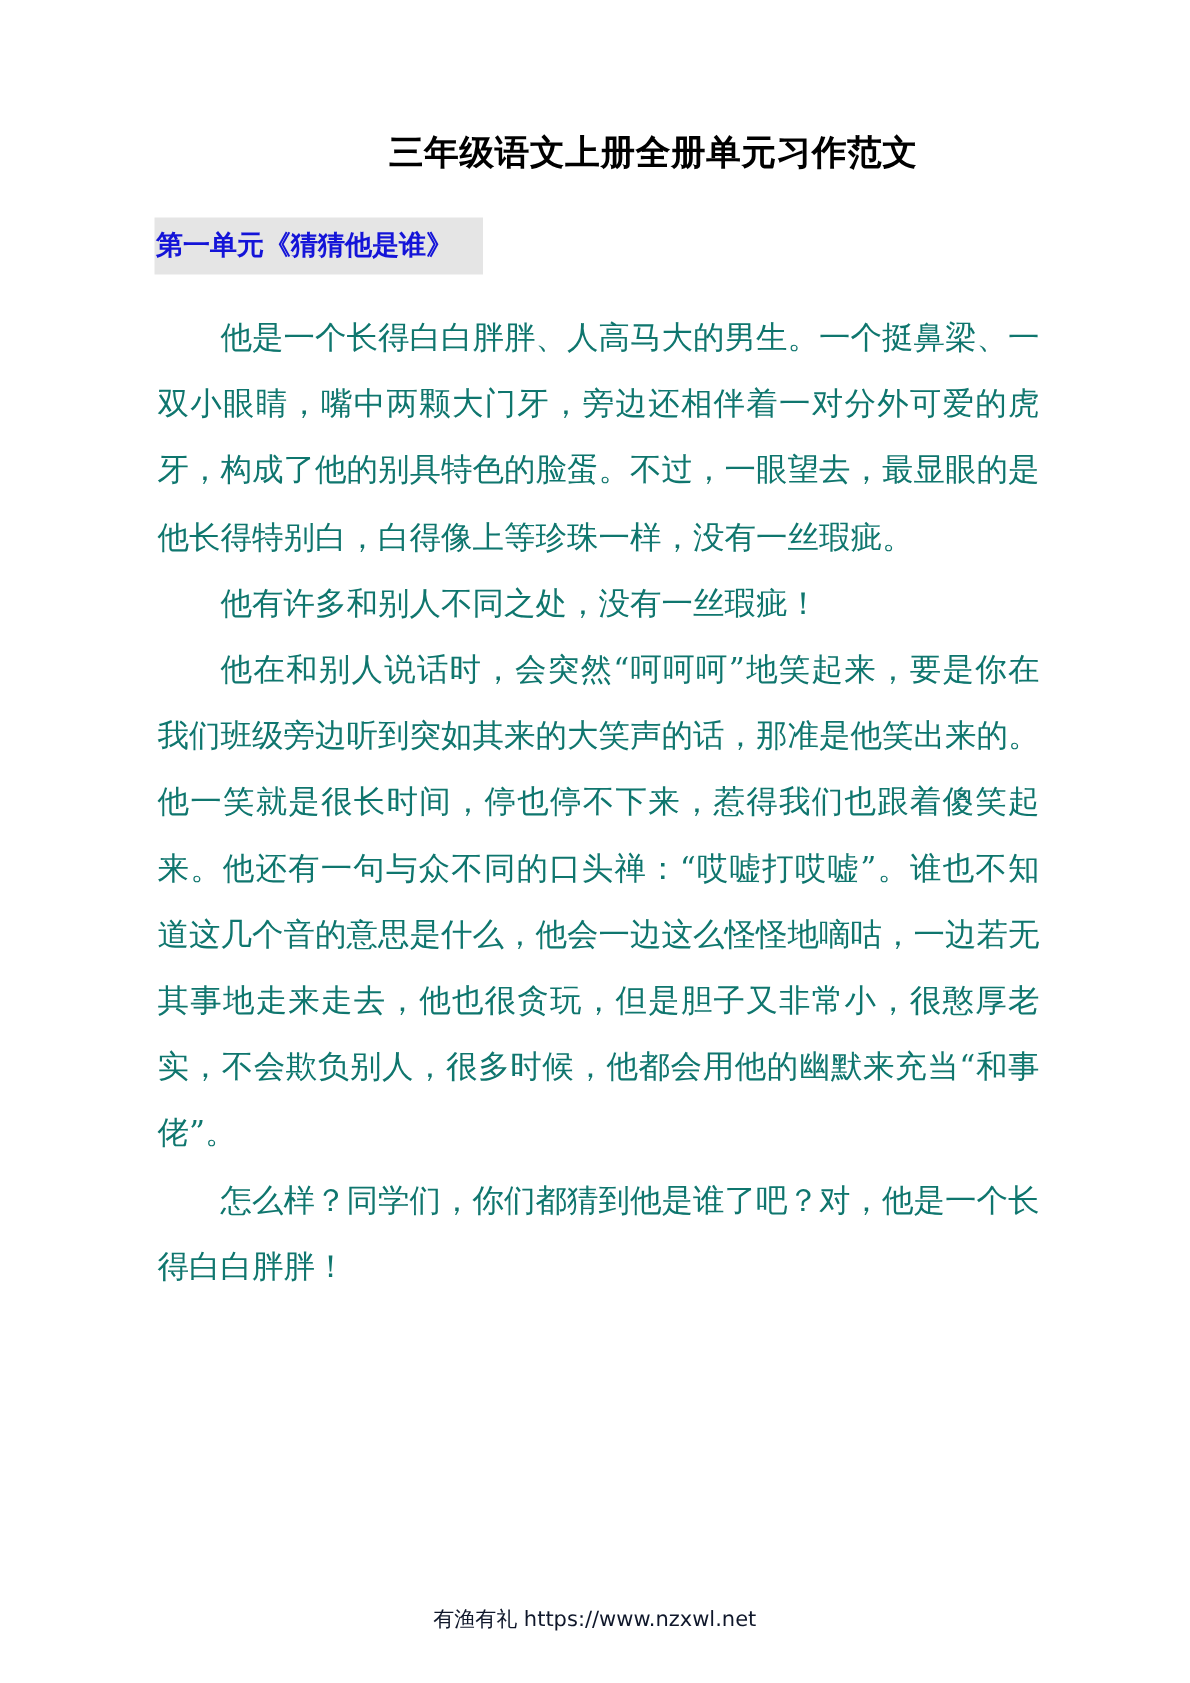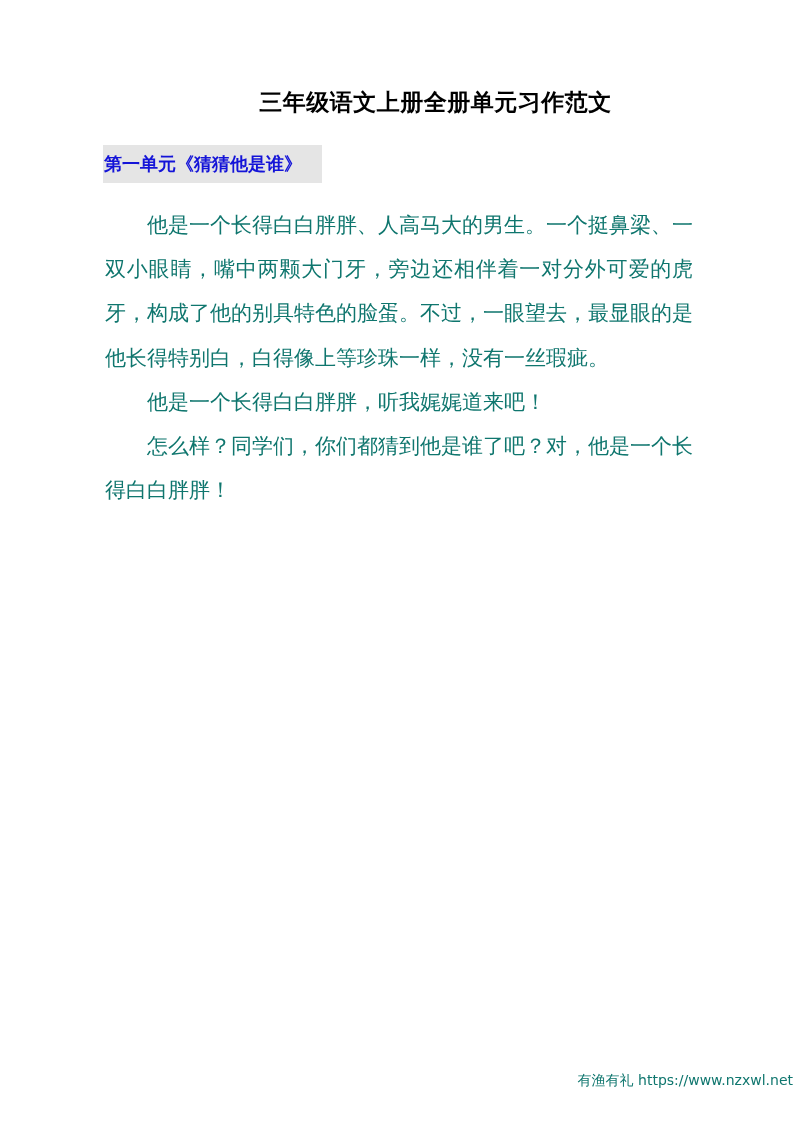--- a/index.html
+++ b/index.html
@@ -57,33 +57,34 @@
     }
     .essay p {
       margin: 0;
       text-indent: 2em;
     }
     .footer {
       position: absolute;
       left: 0;
       top: 1070px;
       width: 793px;
-      text-align: right;
+      text-align: center;
       font-family: "DejaVu Sans", "Liberation Sans", sans-serif;
       font-size: 14px;
       line-height: 20px;
-      color: #0f766e;
+      color: #0f172a;
     }
   </style>
 </head>
 <body>
 
 <div class="page-title">三年级语文上册全册单元习作范文</div>
 
 <div class="section-heading">第一单元《猜猜他是谁》</div>
 
 <div class="essay">
   <p>他是一个长得白白胖胖、人高马大的男生。一个挺鼻梁、一双小眼睛，嘴中两颗大门牙，旁边还相伴着一对分外可爱的虎牙，构成了他的别具特色的脸蛋。不过，一眼望去，最显眼的是他长得特别白，白得像上等珍珠一样，没有一丝瑕疵。</p>
-  <p>他是一个长得白白胖胖，听我娓娓道来吧！</p>
+  <p>他有许多和别人不同之处，没有一丝瑕疵！</p>
+  <p>他在和别人说话时，会突然“呵呵呵”地笑起来，要是你在我们班级旁边听到突如其来的大笑声的话，那准是他笑出来的。他一笑就是很长时间，停也停不下来，惹得我们也跟着傻笑起来。他还有一句与众不同的口头禅：“哎嘘打哎嘘”。谁也不知道这几个音的意思是什么，他会一边这么怪怪地嘀咕，一边若无其事地走来走去，他也很贪玩，但是胆子又非常小，很憨厚老实，不会欺负别人，很多时候，他都会用他的幽默来充当“和事佬”。</p>
   <p>怎么样？同学们，你们都猜到他是谁了吧？对，他是一个长得白白胖胖！</p>
 </div>
 
 <div class="footer">有渔有礼 https://www.nzxwl.net</div>
 
 </body></html>

